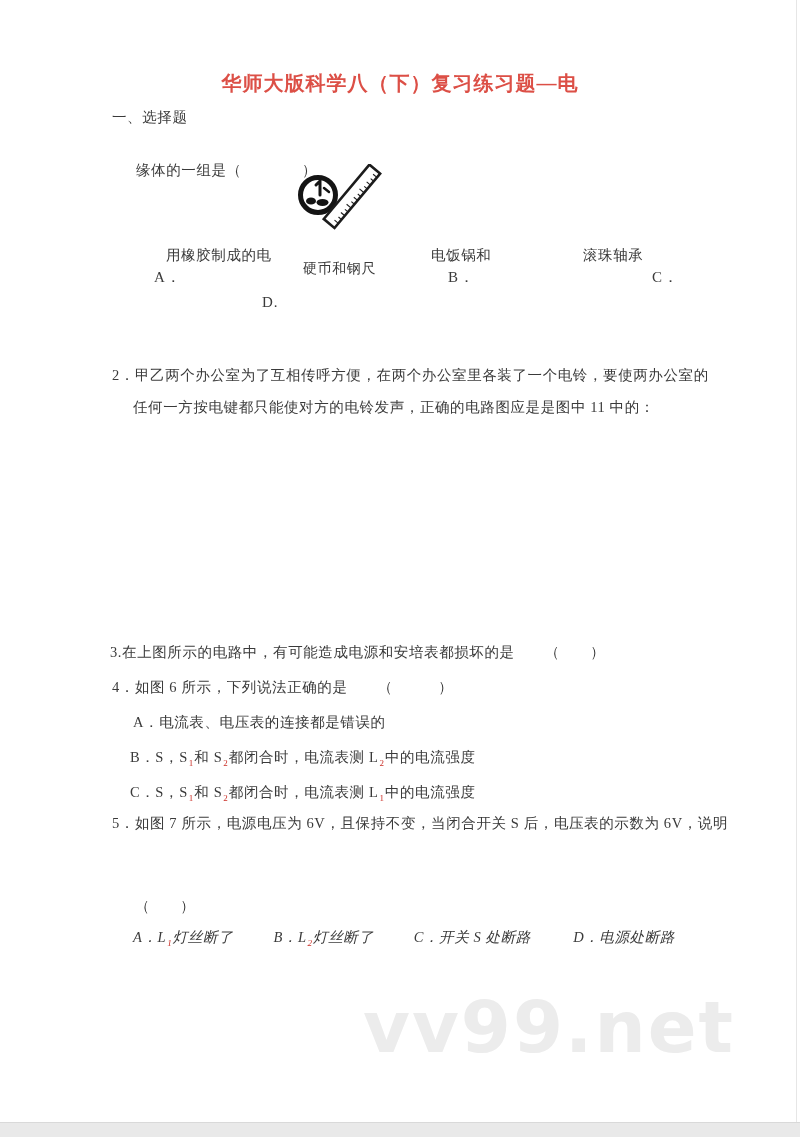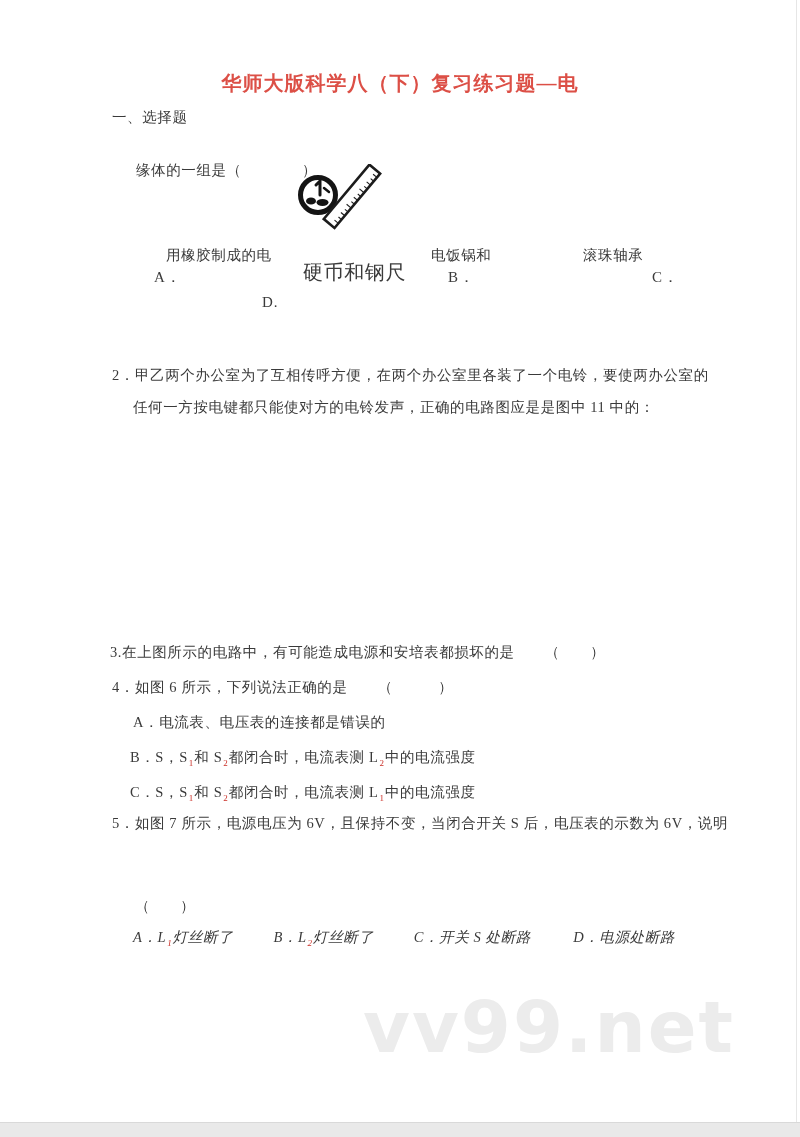--- a/index.html
+++ b/index.html
@@ -14,21 +14,21 @@
     letter-spacing:0.6px;white-space:nowrap;color:#3a3a3a;text-align:right;
   }
   .doc-title{
     position:absolute;left:0;right:0;top:62px;text-align:center;
     font-size:20px;font-weight:bold;letter-spacing:1px;color:#dc4f46;margin-top:8px;
   }
   .sub{
     font-size:9px;color:#cb2f27;position:relative;top:4px;
     letter-spacing:0;padding:0 1px;
   }
-  .fig-caption{font-size:20px;}
+  .fig-caption{font-size:14px;}
   .opt-label{font-size:15px;letter-spacing:1px;}
   .watermark{
     position:absolute;left:363px;top:985px;
     font-family:"DejaVu Sans","Liberation Sans",sans-serif;
     font-weight:bold;font-size:72px;letter-spacing:2px;color:#ececec;
     user-select:none;
   }
   .footer-strip{
     position:absolute;left:0;right:0;top:1122px;height:15px;
     background:#e9e9e9;border-top:1px solid #d9d9d9;

